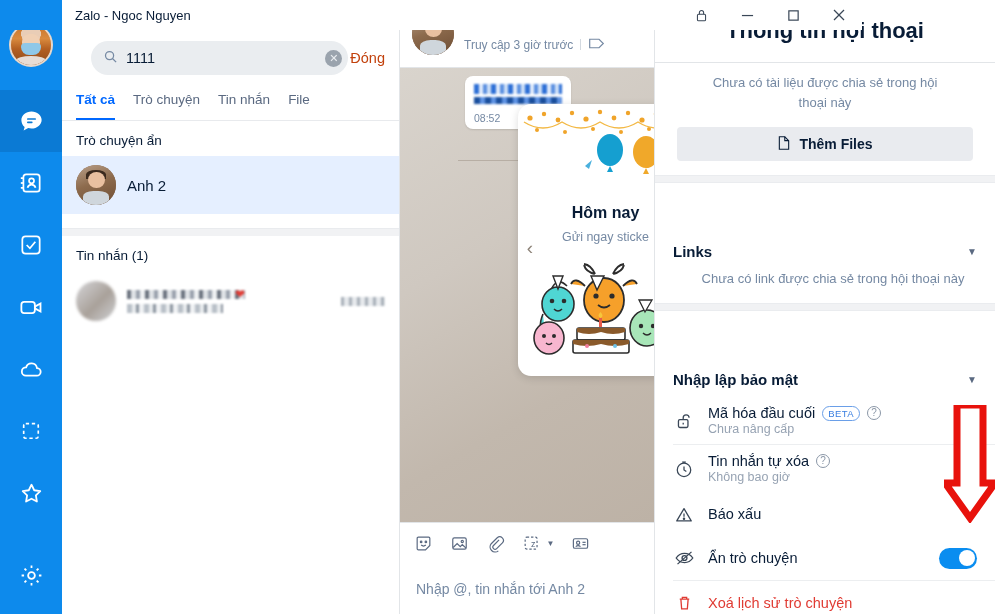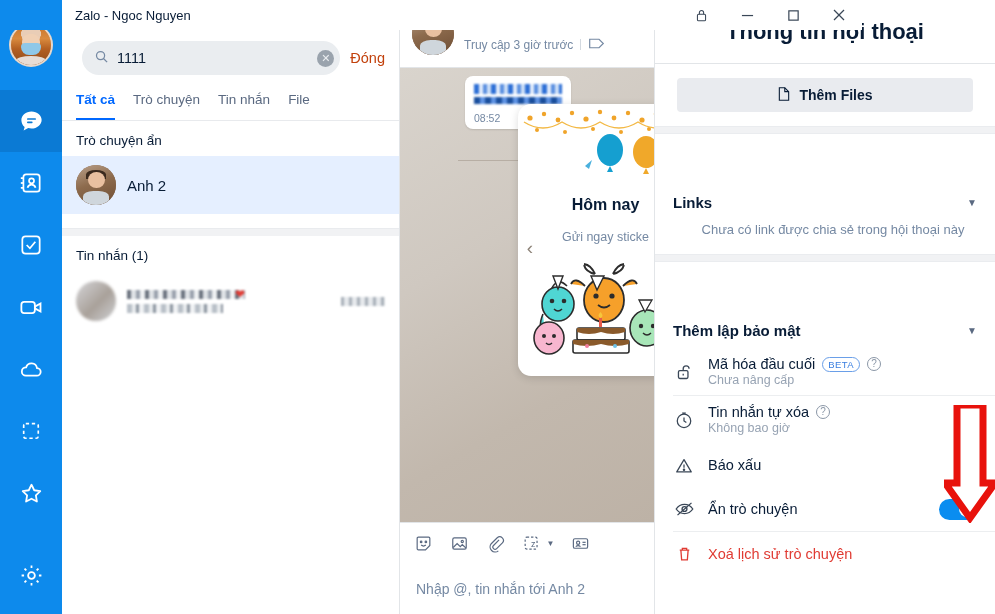--- a/index.html
+++ b/index.html
@@ -47,22 +47,23 @@
 
   
   .panel {
     width: 338px; flex: 0 0 338px; height: 614px;
     background: #fff;
     border-right: 1px solid #e2e5e8;
     display: flex; flex-direction: column;
   }
   .panel-top { height: 30px; }
   .search-row {
-    height: 56px; display: flex; align-items: center; gap: 10px;
-    padding: 0 14px 0 20px;
+    height: 56px; display: flex; align-items: center; gap: 2px;
+    padding: 0 14px 0 12px;
+    margin-left: 17px;
   }
   .search-box {
     flex: 1 1 auto; height: 34px; background: #eaedf0; border-radius: 17px;
     display: flex; align-items: center; padding: 0 6px 0 12px; gap: 8px;
   }
   .search-box .q { flex: 1 1 auto; font-size: 14.5px; color: #081c36; line-height: 1; }
   .clear-btn {
     width: 17px; height: 17px; border-radius: 50%; background: #9aa3ad;
     color: #eaedf0; font-size: 11px; line-height: 17px; text-align: center;
     cursor: pointer; flex: 0 0 17px; font-family: "Liberation Sans", sans-serif;
@@ -137,21 +138,21 @@
      filter: blur(1px); }
   .msg-time { font-size: 10.5px; color: #7589a3; margin-top: 8px; filter: blur(.6px); }
 
   .chat-hr { position: absolute; left: 58px; right: 0; top: 92px; height: 1px; background: #b7aea4; }
   .scroll-knob { position: absolute; right: 4px; top: 82px; width: 14px; height: 14px;
      border-radius: 50%; background: #9e968c; }
 
   .bday-card { position: absolute; left: 118px; top: 36px; width: 175px; height: 272px;
      background: #fff; border-radius: 13px; overflow: hidden; box-shadow: 0 2px 8px rgba(0,0,0,.14); }
   .confetti { position: absolute; left: 0; top: 0; width: 100%; height: 80px; }
-  .bday-today { position: absolute; left: 0; right: 0; top: 92px; text-align: center;
+  .bday-today { position: absolute; left: 0; right: 0; top: 100px; text-align: center;
      font-size: 16px; font-weight: 700; color: #081c36; }
   .bday-sub { position: absolute; left: 0; right: 0; top: 126px; text-align: center;
      font-size: 12.5px; color: #7589a3; white-space: nowrap; }
   .bday-art { position: absolute; left: 50%; transform: translateX(-50%); top: 152px; }
   .card-prev { position: absolute; left: 118px; top: 160px; width: 24px; height: 40px;
      display: flex; align-items: center; justify-content: center; color: #8d8378;
      font-size: 19px; z-index: 4; cursor: pointer; }
 
   .compose-tools { height: 42px; border-top: 1px solid #e2e5e8; display: flex; align-items: center;
      gap: 17px; padding: 0 14px; background: #fff; }
@@ -517,20 +518,21 @@
     <div class="compose-input">Nhập @, tin nhắn tới Anh 2</div>
   </div>
 
   <div class="info">
     <div class="info-head">
       <span class="info-title">Thông tin hội thoại</span>
     </div>
 
     <div class="info-body">
 
+      <div class="empty-note" style="margin-top:6px;">Chưa có tài liệu được chia sẻ trong hội thoại này</div>
 
       <div class="add-files-btn">
         <span>
           <svg width="14" height="16" viewBox="0 0 18 20" fill="none" stroke="#081c36" stroke-width="1.4">
             <path d="M3 2h7l5 5v11H3z"></path>
               <path d="M10 2v5h5"></path>
           </svg>
         </span>
         <span>Thêm Files</span>
       </div>
@@ -540,21 +542,21 @@
 
       <div class="sec-head">
         <h3>Links</h3>
         <span class="caret">▼</span>
       </div>
       <div class="empty-note" style="padding:0 28px 14px 44px;">Chưa có link được chia sẻ trong hội thoại này</div>
 
       <div class="sep"></div>
 
       <div class="sec-head">
-        <h3>Thêm lập bảo mật</h3>
+        <h3>Nhập lập bảo mật</h3>
         <span class="caret">▼</span>
       </div>
 
       <div class="srow">
         <span class="ic">
           <svg width="19" height="20" viewBox="0 0 22 22" fill="none" stroke="#3a4757" stroke-width="1.5">
             <rect x="4" y="9.5" width="11" height="9" rx="1.6"></rect>
             <path d="M9.5 9.5V7.2a3.4 3.4 0 0 1 6.8 0"></path>
             <line x1="9.5" y1="13" x2="9.5" y2="15"></line>
           </svg>

